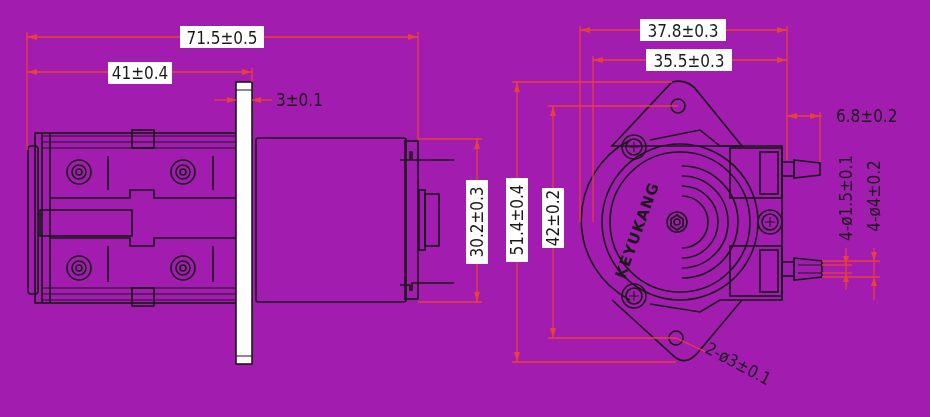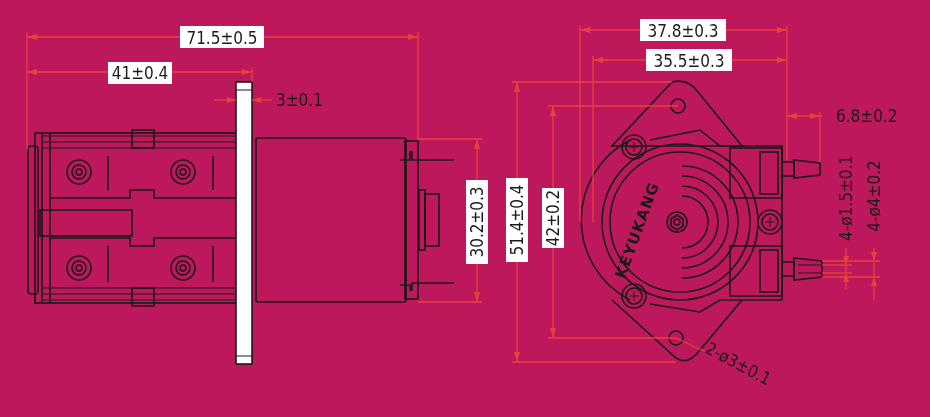--- a/index.html
+++ b/index.html
@@ -1,16 +1,16 @@
 <!DOCTYPE html>
 <html><head>
 <meta charset="utf-8">
 <style>
   html,body{margin:0;padding:0;background:#ffffff;}
-  #stage{position:relative;width:930px;height:417px;overflow:hidden;background:#be185d;}
+  #stage{position:relative;width:930px;height:417px;overflow:hidden;background:#a21caf;}
   svg{position:absolute;left:0;top:0;}
   .dim{stroke:#e8403a;stroke-width:1.3;fill:none;}
   .arrow{fill:#e8403a;stroke:none;}
   .ol{stroke:#1a1a1a;stroke-width:1.6;fill:none;}
   .olf{stroke:#1a1a1a;stroke-width:1.6;fill:#ffffff;}
   .thin{stroke:#1a1a1a;stroke-width:1;fill:none;}
   .lbl{font-family:"DejaVu Sans Condensed","DejaVu Sans",sans-serif;font-size:17px;fill:#1a1a1a;}
   .lblbg{fill:#ffffff;}
   .brand{font-family:"DejaVu Sans","Liberation Sans",sans-serif;font-size:15px;fill:#1a1a1a;font-weight:bold;letter-spacing:1px;}
 </style>

